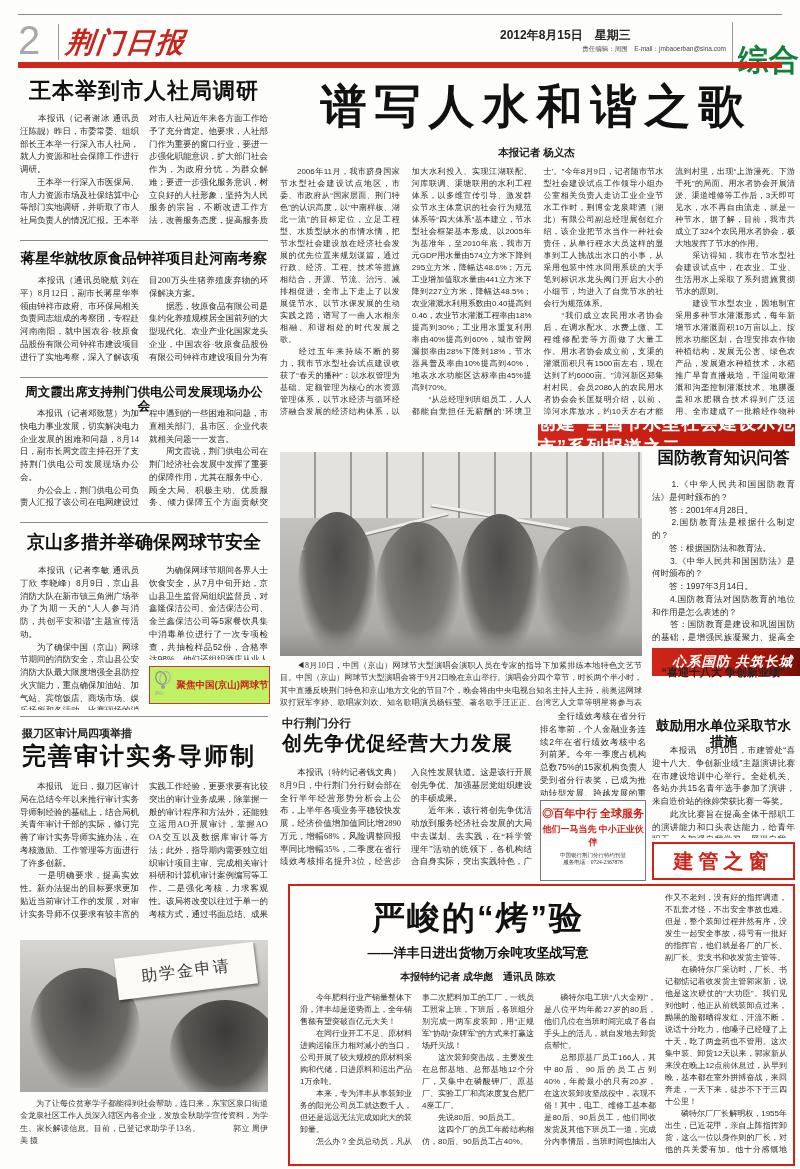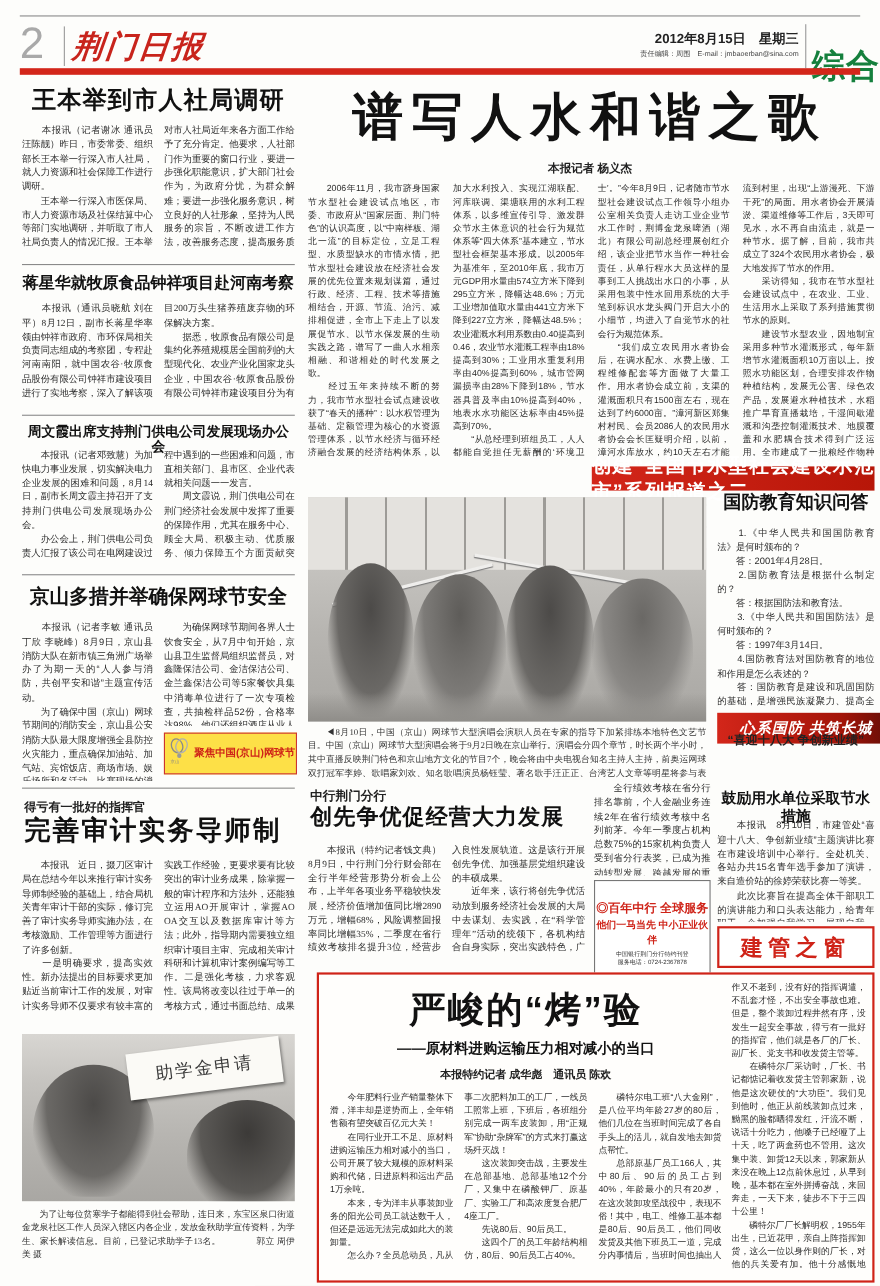--- a/index.html
+++ b/index.html
@@ -21,36 +21,36 @@
   .ph-fig{position:absolute;background:radial-gradient(ellipse at 50% 30%,#4c4a48 0%,#6b6966 55%,transparent 75%);
           border-radius:50% 50% 40% 40%;}
   .ph-win{position:absolute;background:
           repeating-linear-gradient(90deg,#e4e2de 0 34px,#9d9b97 34px 36px),
           repeating-linear-gradient(0deg,rgba(255,255,255,0) 0 18px,rgba(150,148,144,.8) 18px 20px);}
   .ph-pole{position:absolute;height:3px;background:#efeeec;box-shadow:0 1px 1px #777;}
   .caption{font-size:8px;line-height:1.55;text-align:justify;color:#333;white-space:pre-line;
            font-family:"Liberation Serif",serif;}
   .banner-red{background:linear-gradient(90deg,#d3261a,#b71608);color:#fff;font-weight:bold;
               display:flex;align-items:center;justify-content:center;}
-  .adbox{border:1px solid #c33;background:#fde047;}
+  .adbox{border:1px solid #c33;background:#bef264;}
   .masthead{color:#c8241c;font-family:"DejaVu Serif",serif;font-weight:bold;font-style:italic;
             transform:skewX(-6deg);letter-spacing:2px;}
   .slip{position:absolute;background:#fbfaf6;box-shadow:1px 2px 3px rgba(0,0,0,.45);
         transform:rotate(-7deg);display:flex;align-items:center;justify-content:center;}
 </style>
 </head>
 <body>
 
 <div class="page">
 
   <div class="abs hairline" style="left:18px;top:14px;width:764px;"></div>
   <div class="abs" style="left:18px;top:18px;width:38px;height:44px;font-size:40px;color:#a9a9a9;font-weight:300;">2</div>
   <div class="abs vline" style="left:58px;top:24px;height:36px;"></div>
   <div class="abs masthead" style="left:66px;top:24px;font-size:28px;">荆门日报</div>
-  <div class="abs" style="left:500px;top:27px;width:226px;text-align:right;font-size:12px;font-weight:bold;color:#222;">2012年8月15日　星期三</div>
+  <div class="abs" style="left:500px;top:27px;width:226px;font-size:12px;font-weight:bold;color:#222;">2012年8月15日　星期三</div>
   <div class="abs" style="left:460px;top:45px;width:266px;text-align:right;font-size:6.5px;color:#444;">责任编辑：周围　E-mail：jmbaoerban@sina.com</div>
   <div class="abs vline" style="left:732px;top:22px;height:40px;"></div>
   <div class="abs" style="left:738px;top:40px;font-size:30px;font-weight:900;color:#15803d;letter-spacing:1px;">综合</div>
   <div class="abs redbar" style="left:18px;top:62px;width:764px;height:6px;"></div>
 
   <div class="abs hl center" style="left:20px;top:78px;width:248px;font-size:22px;letter-spacing:1px;">王本举到市人社局调研</div>
   <div class="abs body-text cols2" style="left:20px;top:112px;width:248px;height:122px;">　　本报讯（记者谢冰 通讯员汪陈靓）昨日，市委常委、组织部长王本举一行深入市人社局，就人力资源和社会保障工作进行调研。
 　　王本举一行深入市医保局、市人力资源市场及社保结算中心等部门实地调研，并听取了市人社局负责人的情况汇报。王本举对市人社局近年来各方面工作给予了充分肯定。他要求，人社部门作为重要的窗口行业，要进一步强化职能意识，扩大部门社会作为，为政府分忧，为群众解难；要进一步强化服务意识，树立良好的人社形象，坚持为人民服务的宗旨，不断改进工作方法，改善服务态度，提高服务质量；要进一步强化创新意识，努力争创一流业绩；强化党建意识，打造一支优秀过硬的干部队伍，机关党建工作要做到经常化、规范化、科学化，强化廉洁意识，做风清气正的表率，用一流的标准和要求实施教育管理队伍。</div>
   <div class="abs hairline" style="left:20px;top:240px;width:248px;"></div>
 
@@ -75,21 +75,21 @@
           <ellipse cx="8" cy="7" rx="5" ry="6.5" fill="none" stroke="#8a8a8a" stroke-width="1.2" transform="rotate(-20 8 7)"></ellipse>
           <ellipse cx="12" cy="7" rx="5" ry="6.5" fill="none" stroke="#b0b0b0" stroke-width="1.2" transform="rotate(20 12 7)"></ellipse>
           <circle cx="10" cy="16" r="2" fill="#9a9a9a"></circle>
           <text x="2" y="23" font-size="4" fill="#888">京山</text>
         </svg>
     </span>
     <span style="flex:1;color:#cf2318;font-weight:bold;font-size:9.5px;line-height:1.1;text-align:center;">聚焦中国(京山)网球节</span>
   </div>
   <div class="abs hairline" style="left:20px;top:716px;width:248px;"></div>
 
-  <div class="abs" style="left:22px;top:726px;width:248px;font-size:11px;font-weight:bold;color:#222;">得亏有一批好的指挥官</div>
+  <div class="abs" style="left:22px;top:726px;width:248px;font-size:11px;font-weight:bold;color:#222;">掇刀区审计局四项举措</div>
   <div class="abs hl" style="left:22px;top:742px;width:248px;font-size:24px;letter-spacing:2px;">完善审计实务导师制</div>
   <div class="abs body-text cols2" style="left:20px;top:780px;width:248px;height:152px;">　　本报讯　近日，掇刀区审计局在总结今年以来推行审计实务导师制经验的基础上，结合局机关青年审计干部的实际，修订完善了审计实务导师实施办法，在考核激励、工作管理等方面进行了许多创新。
 　　一是明确要求，提高实效性。新办法提出的目标要求更加贴近当前审计工作的发展，对审计实务导师不仅要求有较丰富的实践工作经验，更要求要有比较突出的审计业务成果，除掌握一般的审计程序和方法外，还能独立运用AO开展审计，掌握AO OA交互以及数据库审计等方法；此外，指导期内需要独立组织审计项目主审、完成相关审计科研和计算机审计案例编写等工作。二是强化考核，力求客观性。该局将改变以往过于单一的考核方式，通过书面总结、成果展示、综合测评、项目评审等多种形式的考核，对指导对象的学习效果给予客观、准确的评价。三是有效激励，调动积极性。为了充分调动导师的积极性，该局还对指导成效突出的，可以表彰为“审计实务导师先进个人”，并作为干部选拔任用的重要依据。四是动态管理，增强指导性。在实务导师的管理上，该局将实行动态管理制、双向选择制、岗前培训制、年度考核制等四项工作机制，以确保审计实务导师制度有效推进。　（胡刚）</div>
 
   <div class="photo" style="left:20px;top:940px;width:248px;height:152px;">
     <div class="ph-fig" style="left:10px;top:28px;width:110px;height:120px;"></div>
     <div class="ph-fig" style="left:150px;top:60px;width:110px;height:100px;background:radial-gradient(ellipse at 50% 30%,#3c3a38 0%,#5b5956 55%,transparent 78%);"></div>
     <div class="slip" style="left:96px;top:10px;width:140px;height:42px;">
       <span style="font-family:'Liberation Serif',serif;font-size:16px;color:#3a3a3a;letter-spacing:2px;">助学金申请</span>
     </div>
@@ -119,21 +119,21 @@
     <div class="ph-fig" style="left:258px;top:74px;width:92px;height:128px;background:radial-gradient(ellipse at 50% 28%,#6a6865 0%,#8a8885 55%,transparent 78%);"></div>
     <div style="position:absolute;left:0;bottom:0;width:362px;height:26px;background:linear-gradient(0deg,#8f8d89,transparent);"></div>
   </div>
   <div class="abs caption" style="left:280px;top:660px;width:362px;height:50px;overflow:hidden;">　　◀8月10日，中国（京山）网球节大型演唱会演职人员在专家的指导下加紧排练本地特色文艺节目。中国（京山）网球节大型演唱会将于9月2日晚在京山举行。演唱会分四个章节，时长两个半小时，其中直播反映荆门特色和京山地方文化的节目7个，晚会将由中央电视台知名主持人主持，前奥运网球双打冠军李婷、歌唱家刘欢、知名歌唱演员杨钰莹、著名歌手汪正正、台湾艺人文章等明星将参与表演。　李敏 易海艳 摄</div>
 
   <div class="abs" style="left:282px;top:716px;font-size:11.5px;font-weight:bold;color:#222;">中行荆门分行</div>
   <div class="abs hl" style="left:282px;top:732px;width:250px;font-size:20px;letter-spacing:1px;">创先争优促经营大力发展</div>
   <div class="abs body-text cols2" style="left:280px;top:766px;width:252px;height:114px;">　　本报讯（特约记者钱文典）8月9日，中行荆门分行财会部在全行半年经营形势分析会上公布，上半年各项业务平稳较快发展，经济价值增加值同比增2890万元，增幅68%，风险调整回报率同比增幅35%，二季度在省行绩效考核排名提升3位，经营步入良性发展轨道。这是该行开展创先争优、加强基层党组织建设的丰硕成果。
 　　近年来，该行将创先争优活动放到服务经济社会发展的大局中去谋划、去实践，在“科学管理年”活动的统领下，各机构结合自身实际，突出实践特色，广泛开展了“窗口为民服务创先争优”活动，推动经营管理上台阶，为民服务上水平，业务发展上档次。连续两年，存款以28.86%的幅度增长，贷款以13.62%的幅度增长，中间业务收入以19.24%的幅度增长。</div>
   <div class="abs body-text" style="left:540px;top:710px;width:106px;height:86px;">　　全行绩效考核在省分行排名靠前，个人金融业务连续2年在省行绩效考核中名列前茅。今年一季度占机构总数75%的15家机构负责人受到省分行表奖，已成为推动转型发展、跨越发展的重要力量。所辖京山支行党总支大力开展创先争优活动，业务经营显著提高，截至6月末，该支行存款增幅46.22%，贷款增幅18.12%，新增日均存款系统贡献度排名第六位。</div>
-  <div class="abs" style="left:540px;top:800px;width:104px;height:74px;border:1px solid #777;background:#fff;text-align:center;padding-top:17px;">
+  <div class="abs" style="left:540px;top:800px;width:104px;height:74px;border:1px solid #777;background:#fff;text-align:center;padding-top:5px;font-family:Liberation Serif, serif;">
     <div style="color:#cf2318;font-weight:bold;font-size:11px;">◎百年中行 全球服务</div>
     <div style="color:#cf2318;font-weight:bold;font-size:9px;margin-top:2px;">他们一马当先 中小正业伙伴</div>
     <div style="color:#333;font-size:5.5px;margin-top:3px;">中国银行荆门分行特约刊登</div>
     <div style="color:#333;font-size:5.5px;">服务电话：0724-2367878</div>
   </div>
 
   <div class="abs hl center" style="left:652px;top:448px;width:143px;font-size:16.5px;">国防教育知识问答</div>
   <div class="abs body-text" style="left:652px;top:478px;width:143px;height:164px;">　　1.《中华人民共和国国防教育法》是何时颁布的？
 　　答：2001年4月28日。
 　　2.国防教育法是根据什么制定的？
@@ -147,21 +147,21 @@
   <div class="abs center" style="left:652px;top:665px;width:143px;font-size:11px;font-weight:bold;color:#222;">“喜迎十八大 争创新业绩”</div>
   <div class="abs hl center" style="left:652px;top:718px;width:143px;font-size:13.5px;">鼓励用水单位采取节水措施</div>
   <div class="abs body-text" style="left:652px;top:744px;width:143px;height:94px;">　　本报讯　8月10日，市建管处“喜迎十八大、争创新业绩”主题演讲比赛在市建设培训中心举行。全处机关、各站办共15名青年选手参加了演讲，来自造价站的徐婷荣获比赛一等奖。
 　　此次比赛旨在提高全体干部职工的演讲能力和口头表达能力，给青年职工一个加强自我学习、展现自我、提升自我的机会和舞台，从而进一步激发青年职工为建管事业跨越发展建功立业，以优异的工作成绩迎接党的十八大胜利召开。（小熊）</div>
   <div class="abs" style="left:652px;top:842px;width:139px;height:34px;border:2px solid #cf2318;display:flex;align-items:center;justify-content:center;background:#fff;">
     <span style="color:#cf2318;font-weight:900;font-size:20px;letter-spacing:5px;">建管之窗</span>
   </div>
 
   <div class="abs" style="left:288px;top:884px;width:503px;height:278px;border:2px solid #cf2318;background:#fffefc;">
     <div style="position:absolute;left:10px;top:10px;width:356px;text-align:center;font-size:33px;font-weight:900;color:#111;letter-spacing:2px;">严峻的“烤”验</div>
-    <div style="position:absolute;left:10px;top:58px;width:356px;text-align:center;font-size:13px;font-weight:bold;color:#111;">——原材料进购运输压力相对减小的当口</div>
+    <div style="position:absolute;left:10px;top:58px;width:356px;text-align:center;font-size:13px;font-weight:bold;color:#111;">——洋丰日进出货物万余吨攻坚战写意</div>
     <div style="position:absolute;left:10px;top:84px;width:356px;text-align:center;font-size:10px;font-weight:bold;color:#222;">本报特约记者 成华彪　通讯员 陈欢</div>
     <div class="body-text cols3" style="position:absolute;left:10px;top:106px;width:356px;height:164px;font-size:8px;">　　今年肥料行业产销量整体下滑，洋丰却是逆势而上，全年销售额有望突破百亿元大关！
 　　在同行业开工不足、原材料进购运输压力相对减小的当口，公司开展了较大规模的原材料采购和代储，日进原料和运出产品1万余吨。
 　　本来，专为洋丰从事装卸业务的阳光公司员工就达数千人，但还是远远无法完成如此大的装卸量。
 　　怎么办？全员总动员，凡从事二次肥料加工的工厂，一线员工照常上班，下班后，各班组分别完成一两车皮装卸，用“正规军”协助“杂牌军”的方式来打赢这场歼灭战！
 　　这次装卸突击战，主要发生在总部基地、总部基地12个分厂，又集中在磷酸钾厂、原基厂、实验工厂和高浓度复合肥厂4座工厂。
 　　先说80后、90后员工。
 　　这四个厂的员工年龄结构相仿，80后、90后员工占40%。
 　　磷特尔电工班“八大金刚”，是八位平均年龄27岁的80后，他们几位在当班时间完成了各自手头上的活儿，就自发地去卸货点帮忙。
 　　总部原基厂员工166人，其中80后、90后的员工占到40%，年龄最小的只有20岁，在这次装卸攻坚战役中，表现不俗！其中，电工、维修工基本都是80后、90后员工，他们同收发货及其他下班员工一道，完成分内事情后，当班时间也抽出人手参与装卸，最多上量达四五百吨！

